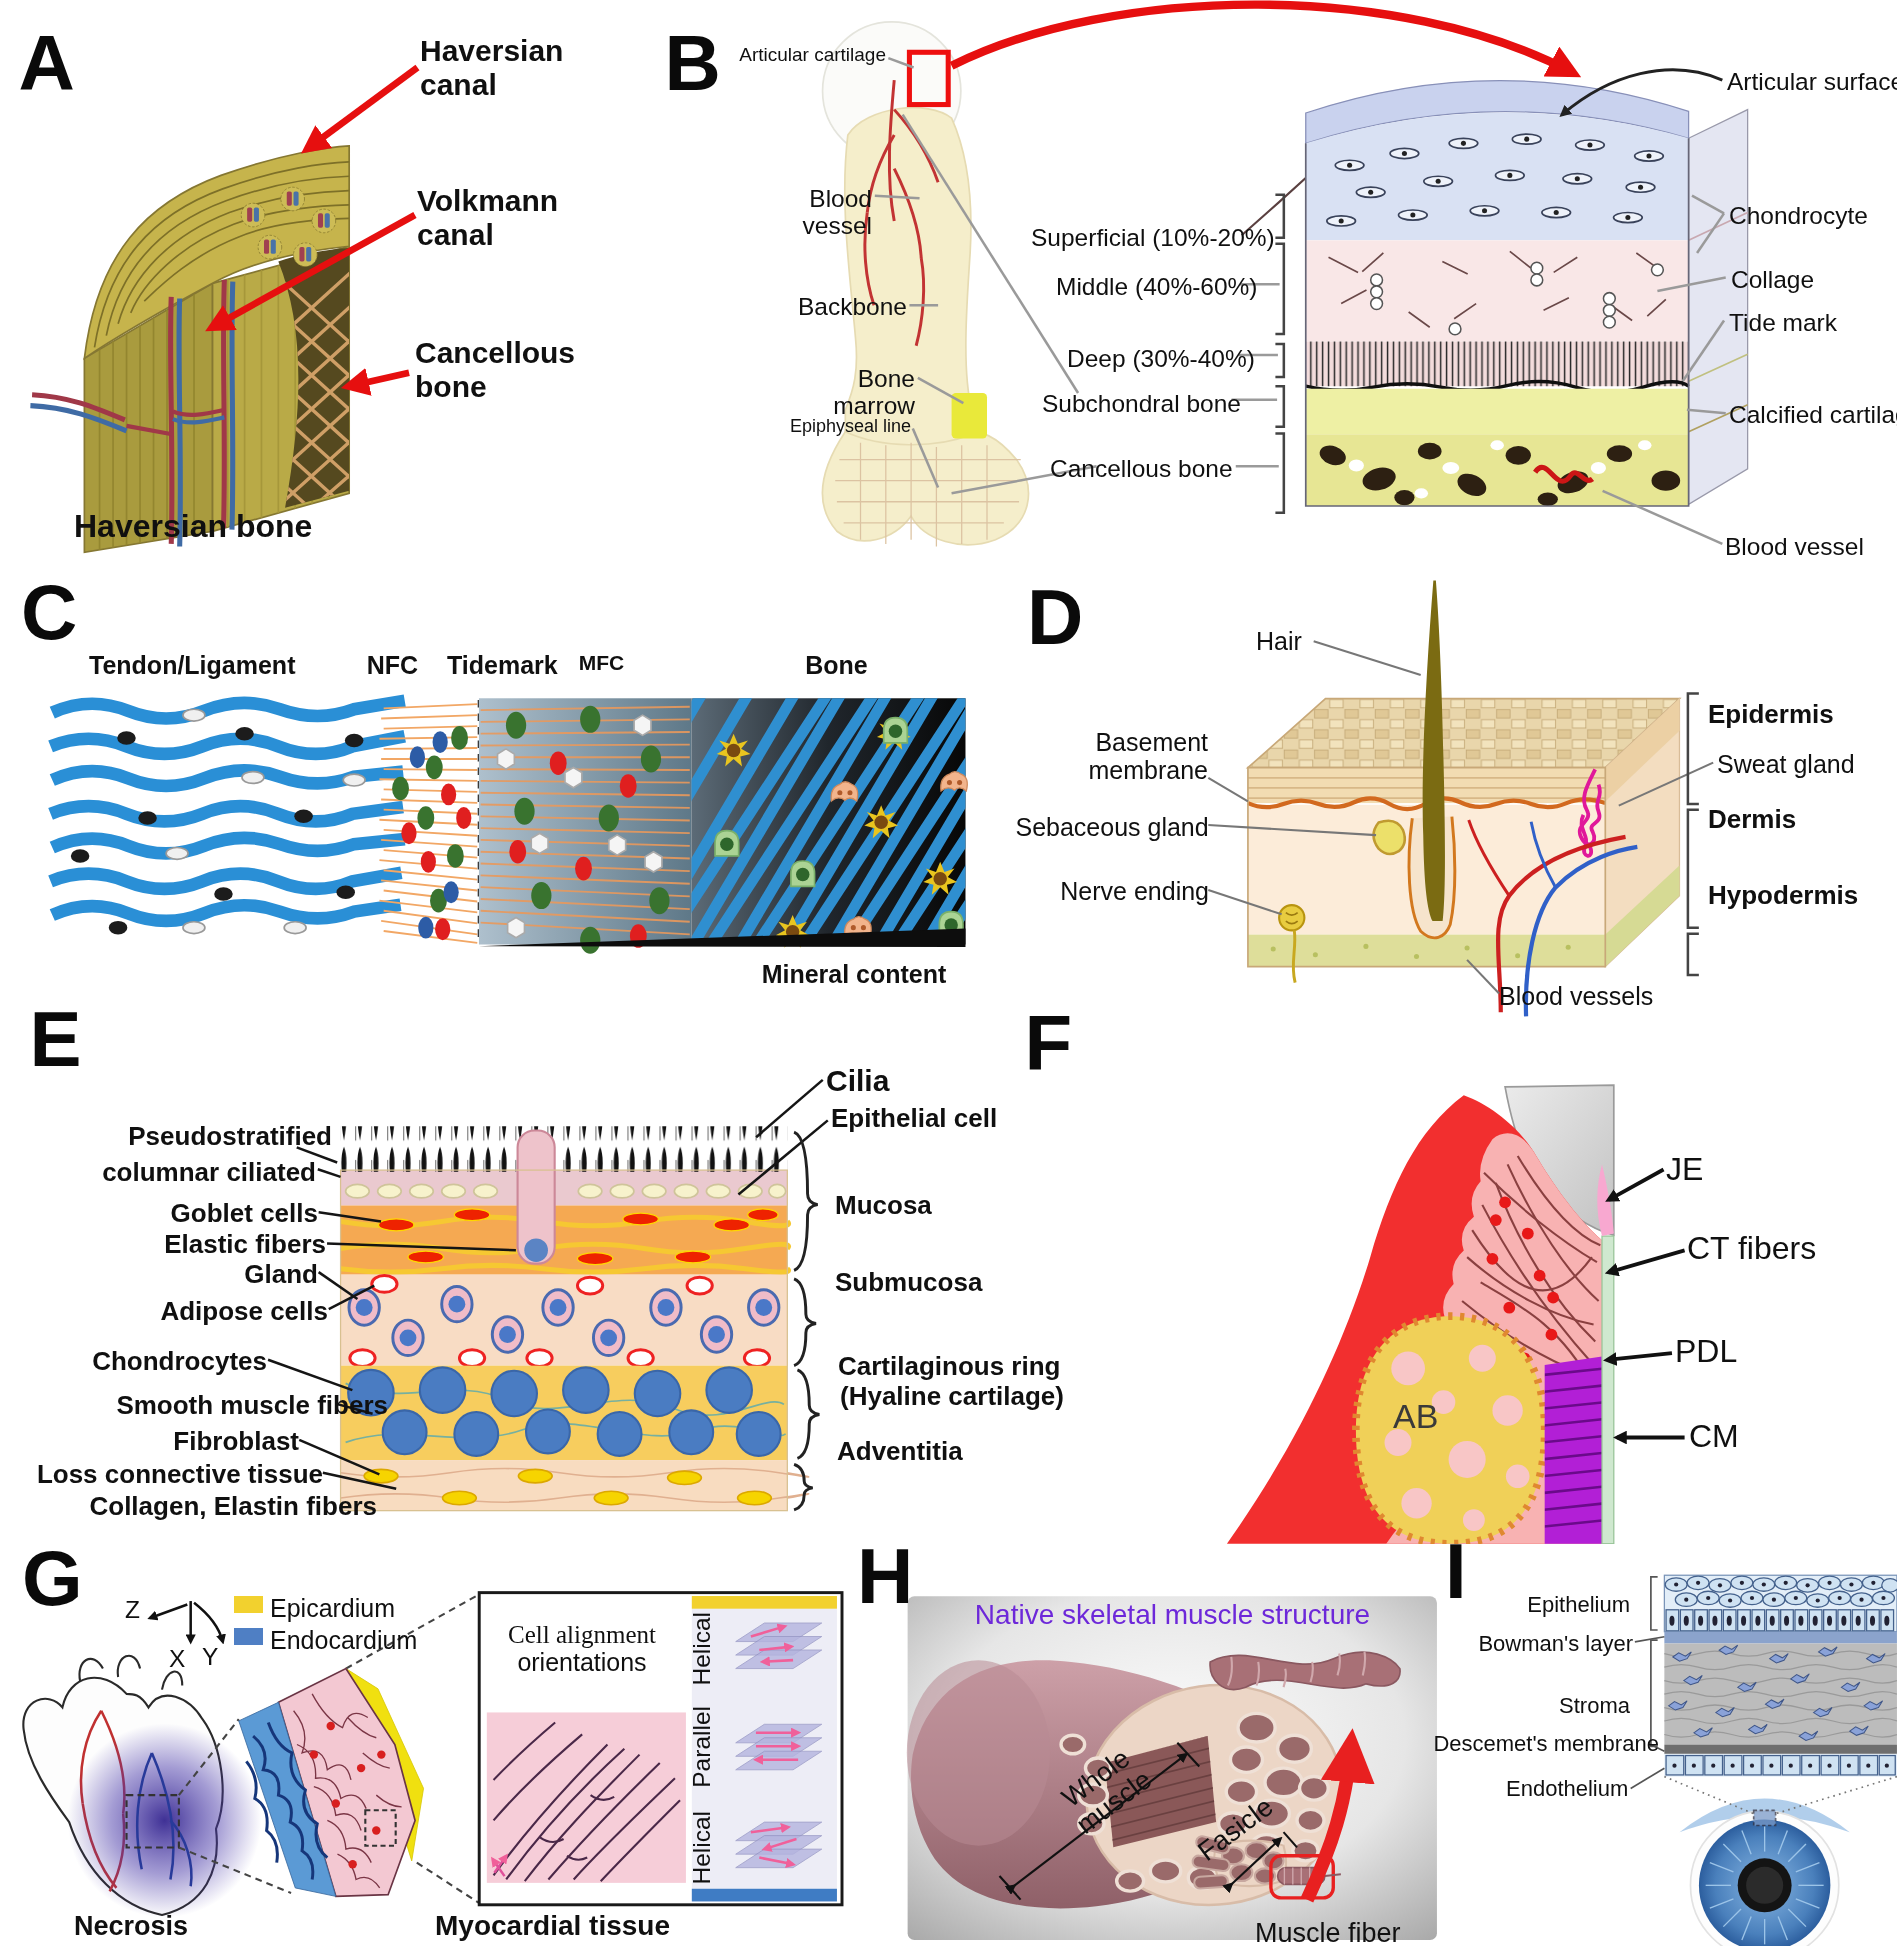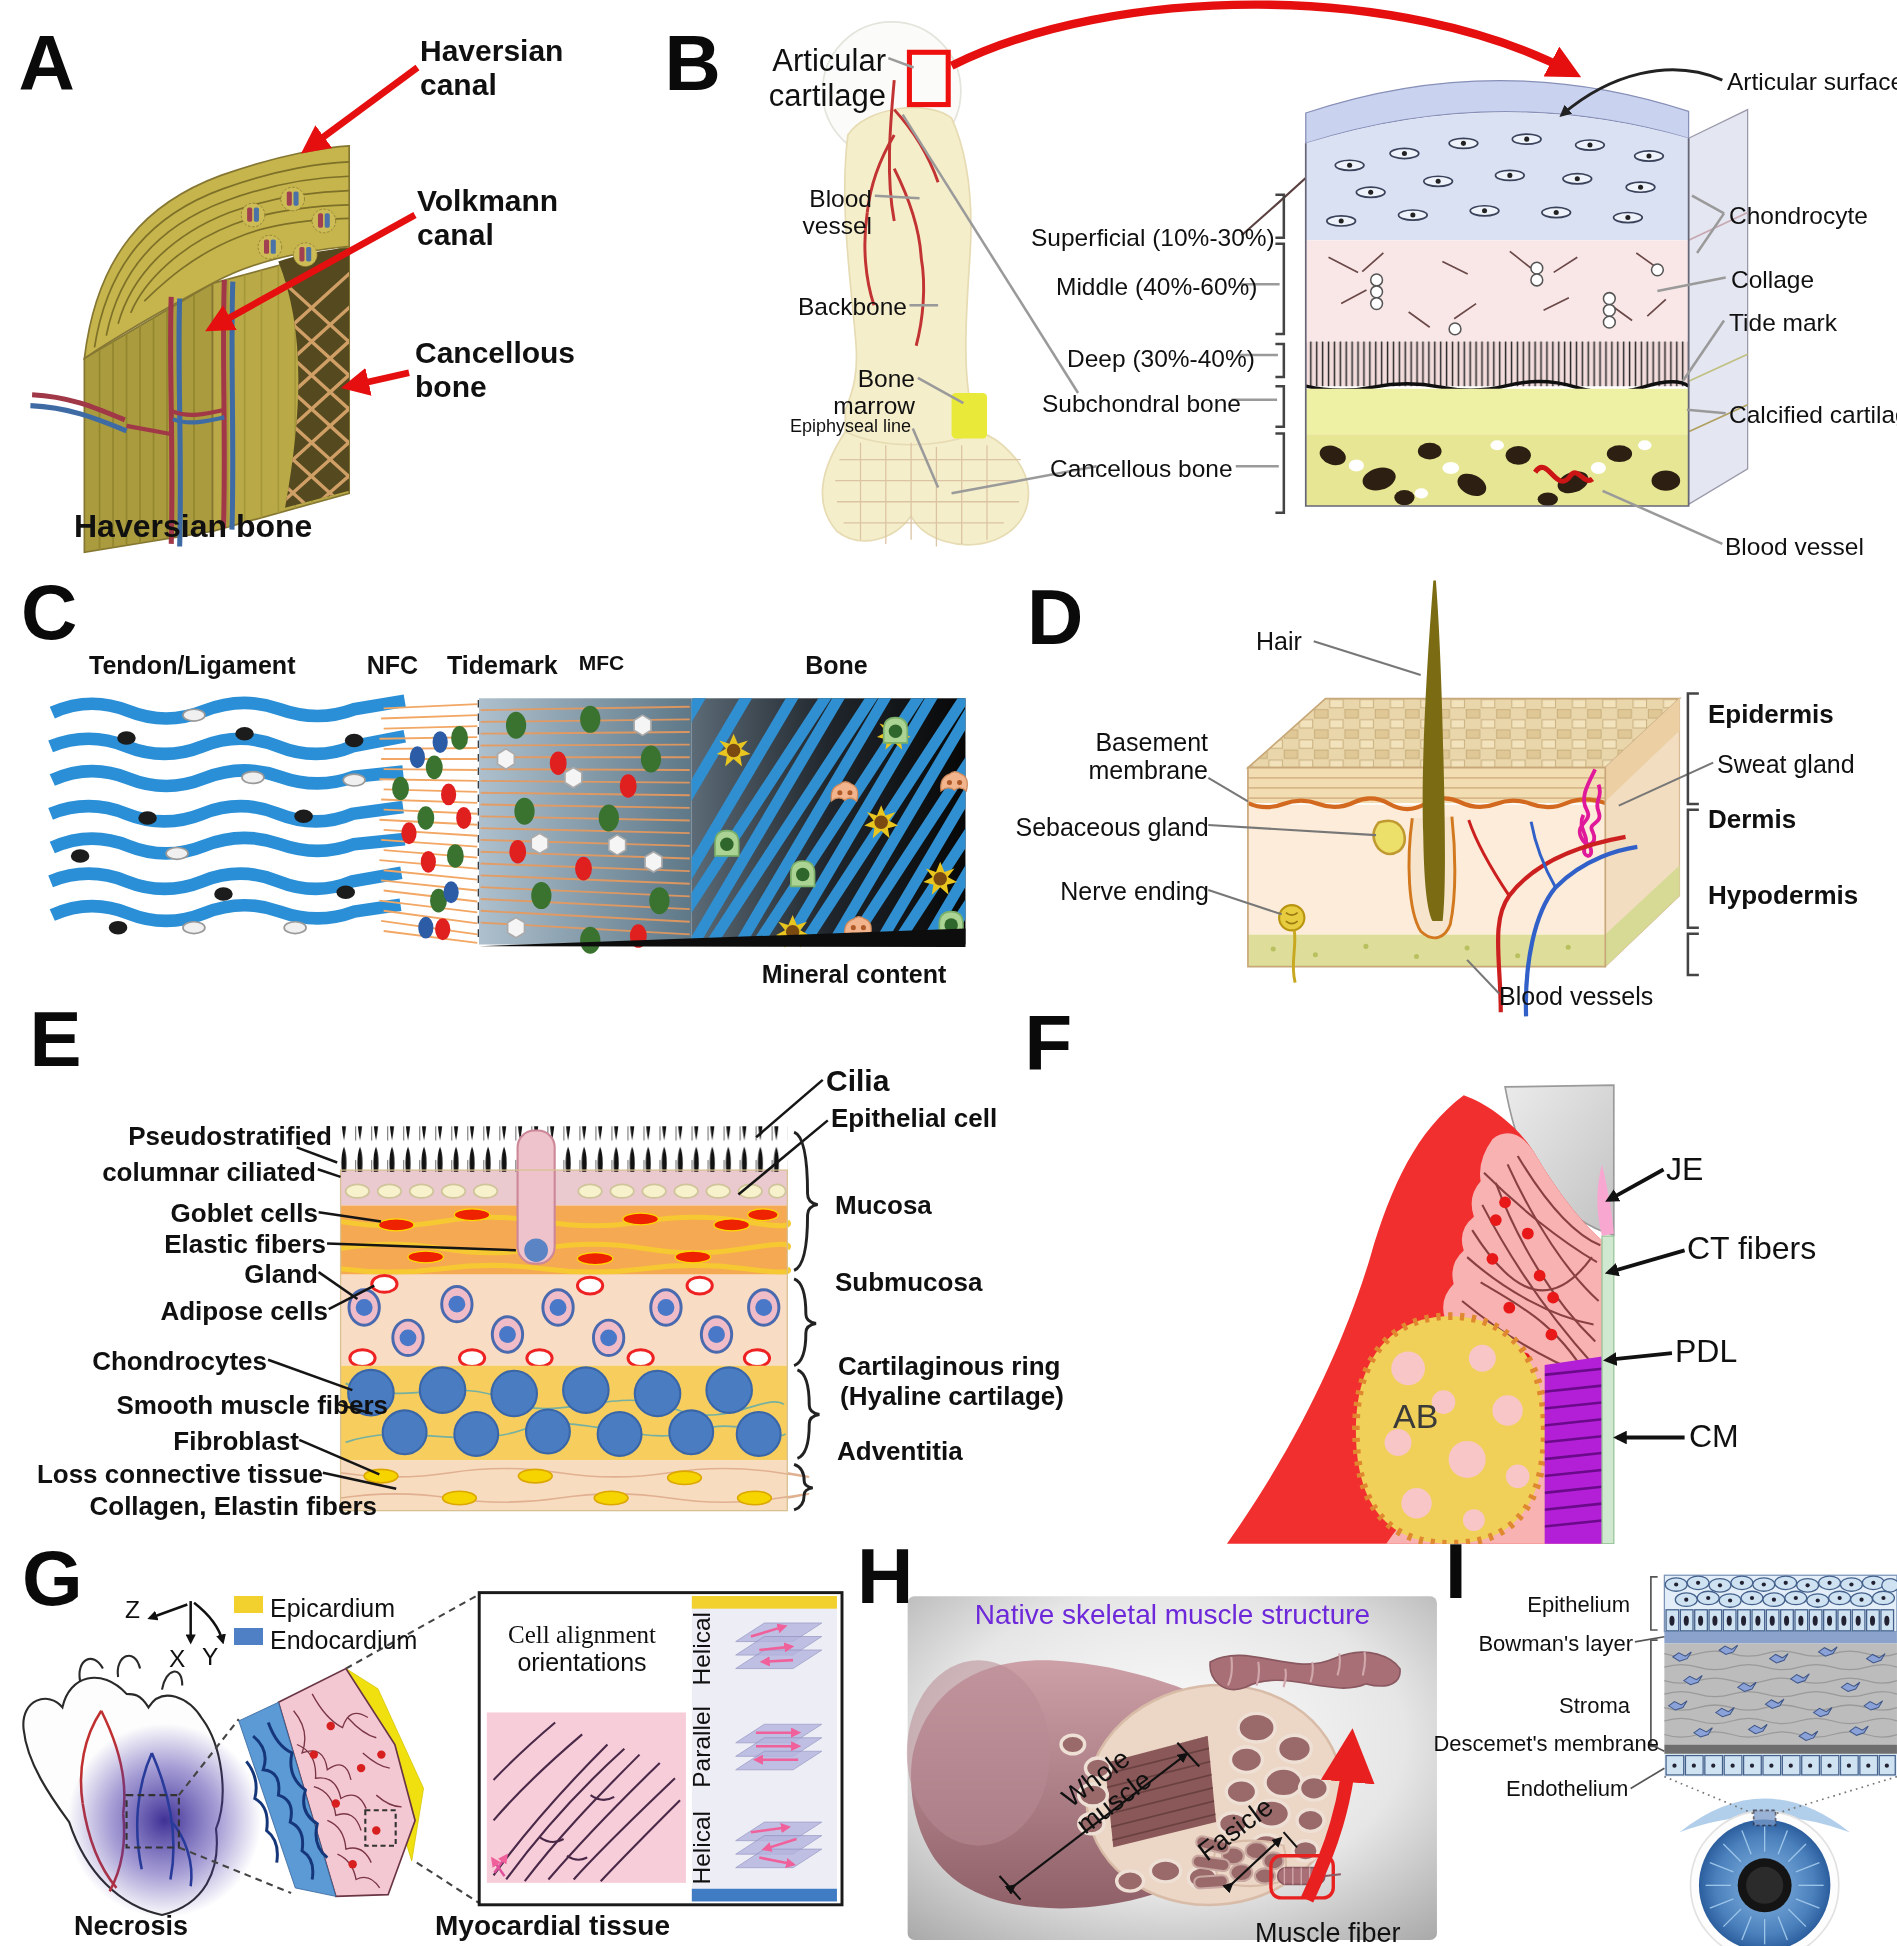--- a/index.html
+++ b/index.html
@@ -256,26 +256,26 @@
     <g stroke="#9a9a9a" stroke-width="3">
       <line x1="1284" y1="253" x2="1246" y2="232"></line>
       <line x1="1284" y1="253" x2="1252" y2="300"></line>
       <line x1="1286" y1="329" x2="1205" y2="345"></line>
       <line x1="1284" y1="380" x2="1235" y2="452"></line>
       <line x1="1286" y1="490" x2="1240" y2="486"></line>
       <line x1="1282" y1="645" x2="1140" y2="582"></line>
     </g>
   </svg>
   <div class="letter" style="left:23.6px;top:23.6px;">B</div>
-  <div class="lbl sans ra" style="left:76px;top:44px;width:169px;font-size:31px;">Articular cartilage</div>
+  <div class="lbl sans ra" style="left:76px;top:44px;width:169px;font-size:19px;">Articular cartilage</div>
   <div class="lbl sans ra" style="left:100px;top:185px;width:131px;font-size:24.5px;">Blood vessel</div>
   <div class="lbl sans ra" style="left:150px;top:293px;width:116px;font-size:24.5px;">Backbone</div>
   <div class="lbl sans ra" style="left:129px;top:365px;width:145px;font-size:24.5px;">Bone marrow</div>
   <div class="lbl sans ra" style="left:104px;top:416px;width:166px;font-size:18px;">Epiphyseal line</div>
-  <div class="lbl sans ra" style="left:390px;top:224px;width:207px;font-size:24.5px;white-space:nowrap;">Superficial (10%-30%)</div>
+  <div class="lbl sans ra" style="left:390px;top:224px;width:207px;font-size:24.5px;white-space:nowrap;">Superficial (10%-20%)</div>
   <div class="lbl sans ra" style="left:415px;top:273px;width:180px;font-size:24.5px;white-space:nowrap;">Middle (40%-60%)</div>
   <div class="lbl sans ra" style="left:426px;top:345px;width:167px;font-size:24.5px;white-space:nowrap;">Deep (30%-40%)</div>
   <div class="lbl sans ra" style="left:401px;top:390px;width:186px;font-size:24.5px;white-space:nowrap;">Subchondral bone</div>
   <div class="lbl sans ra" style="left:409px;top:455px;width:181px;font-size:24.5px;white-space:nowrap;">Cancellous bone</div>
   <div class="lbl sans" style="left:1086px;top:68px;width:186px;font-size:24.5px;white-space:nowrap;">Articular surface</div>
   <div class="lbl sans" style="left:1088px;top:202px;width:169px;font-size:24.5px;white-space:nowrap;">Chondrocyte</div>
   <div class="lbl sans" style="left:1090px;top:266px;width:135px;font-size:24.5px;white-space:nowrap;">Collage</div>
   <div class="lbl sans" style="left:1088px;top:309px;width:135px;font-size:24.5px;white-space:nowrap;">Tide mark</div>
   <div class="lbl sans" style="left:1088px;top:401px;width:202px;font-size:24.5px;white-space:nowrap;">Calcified cartilage</div>
   <div class="lbl sans" style="left:1084px;top:533px;width:169px;font-size:24.5px;white-space:nowrap;">Blood vessel</div>

